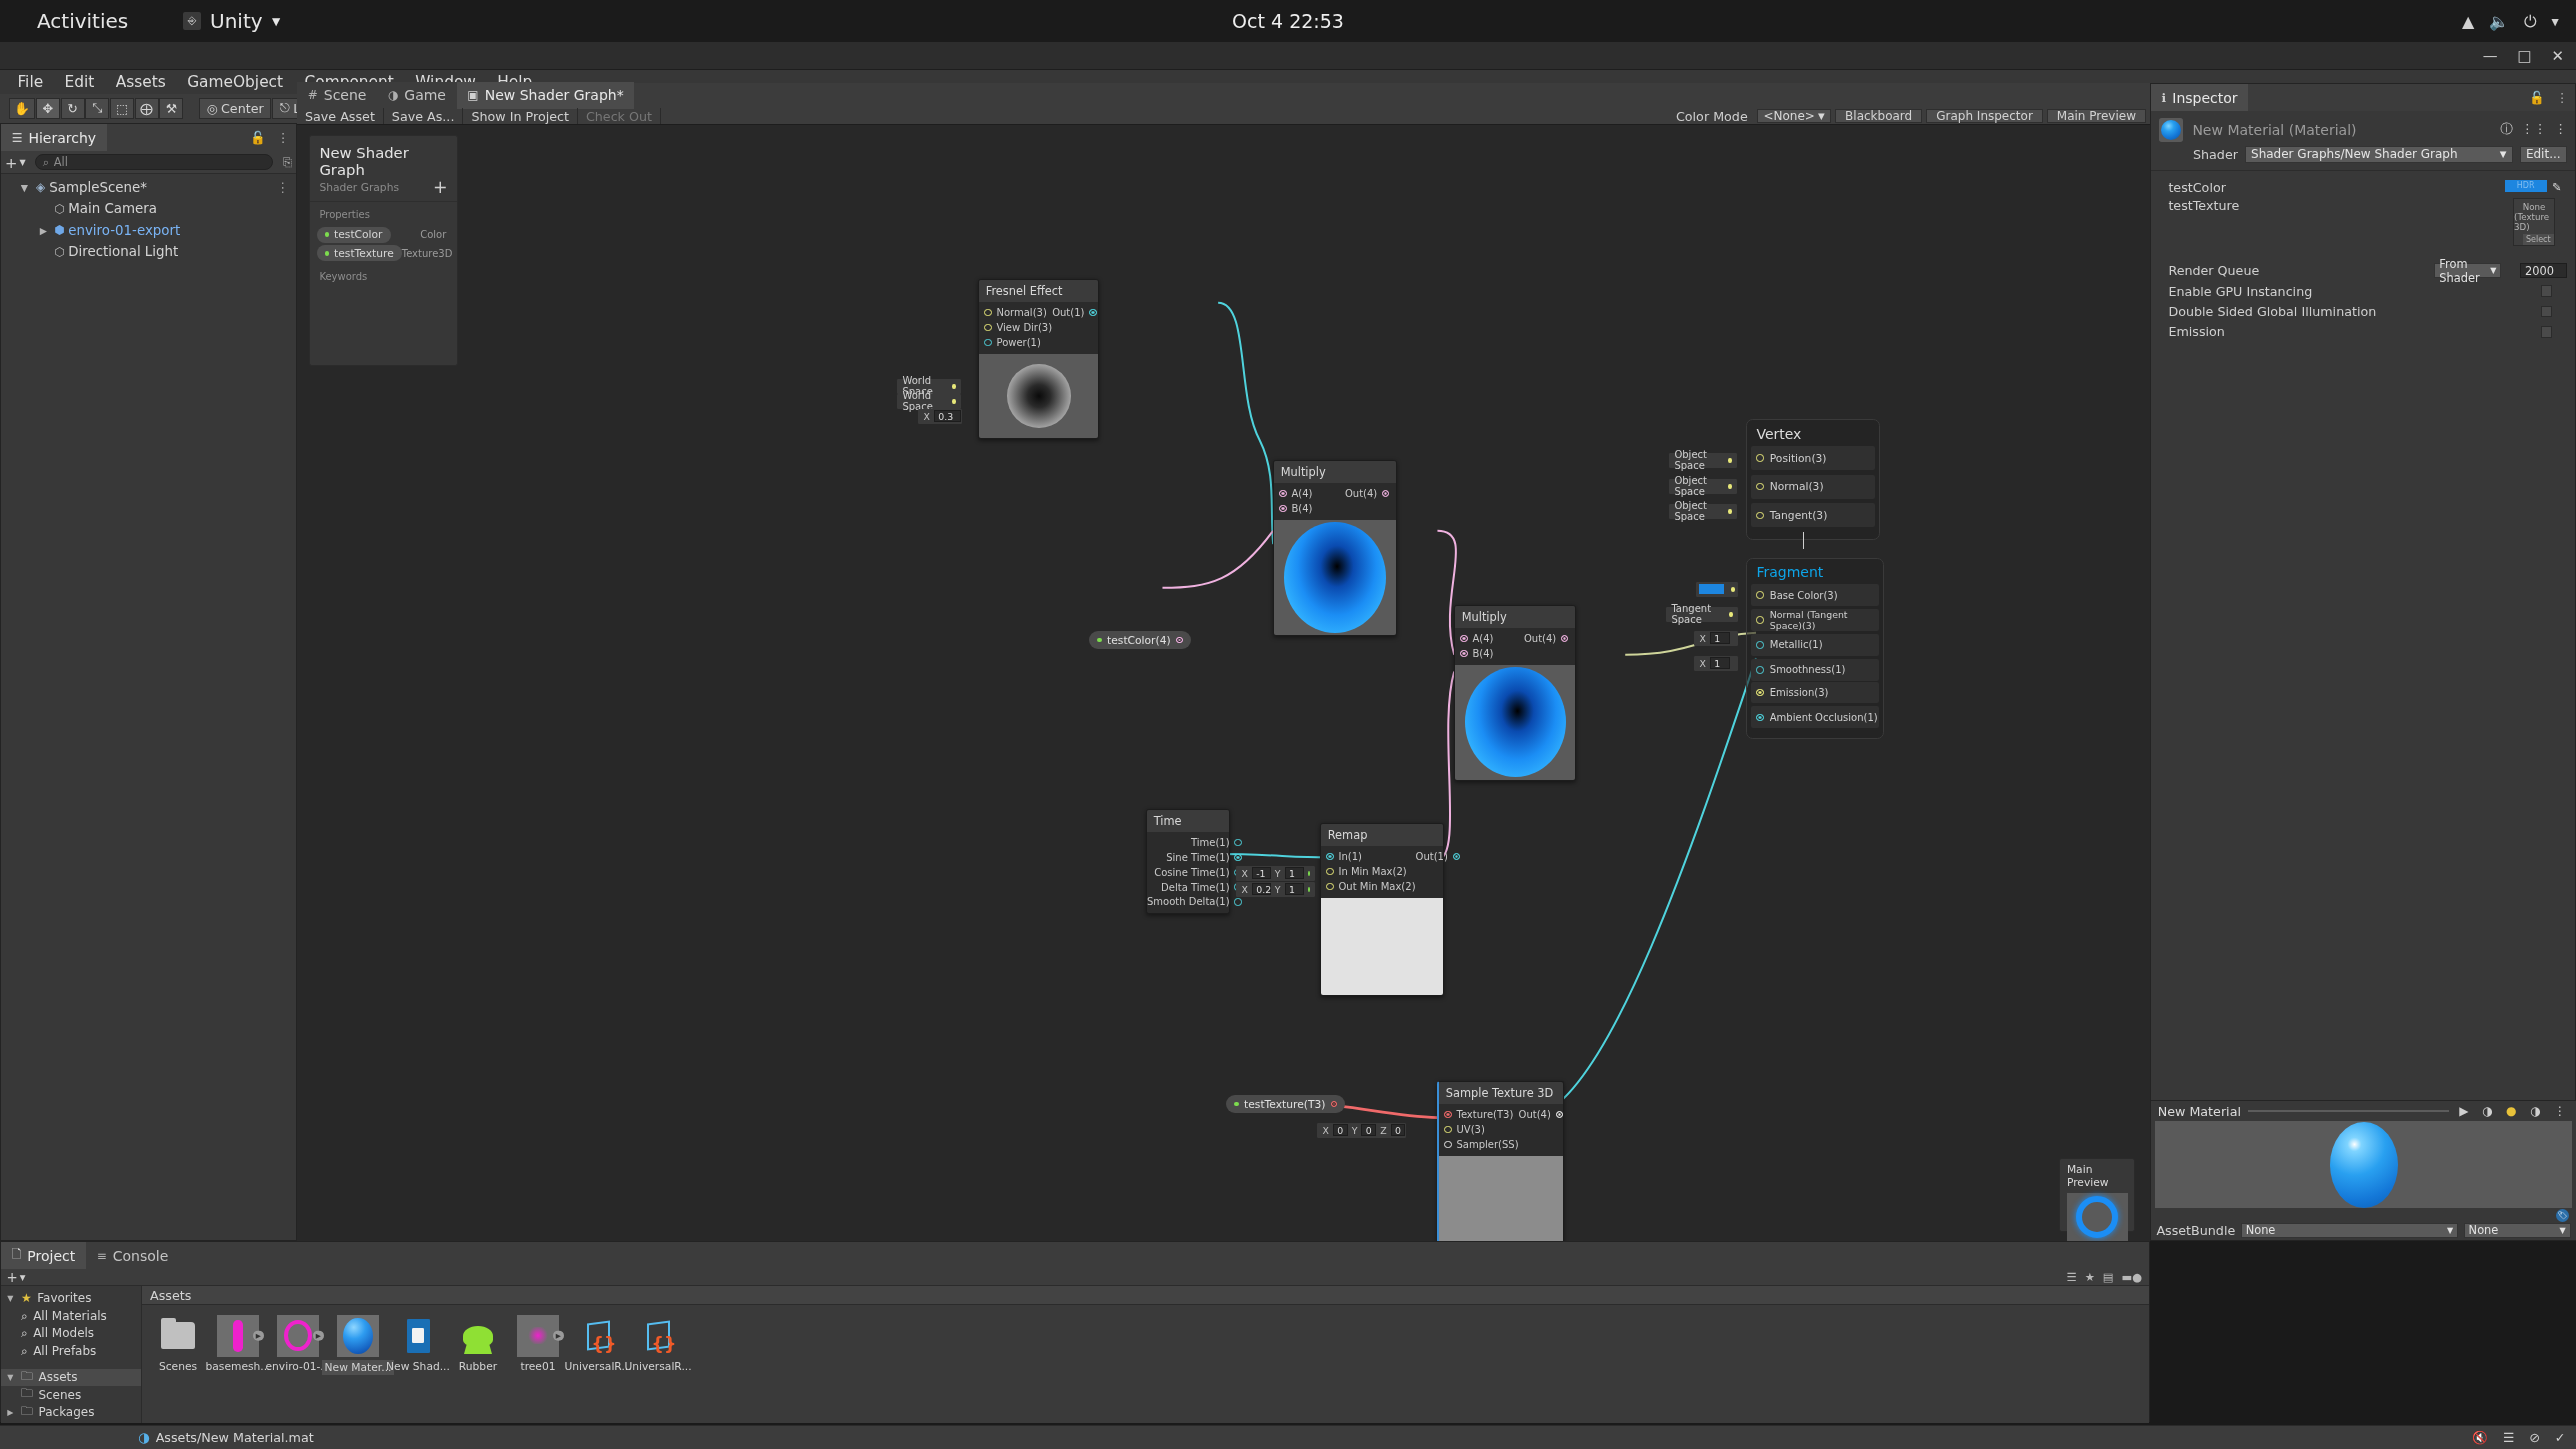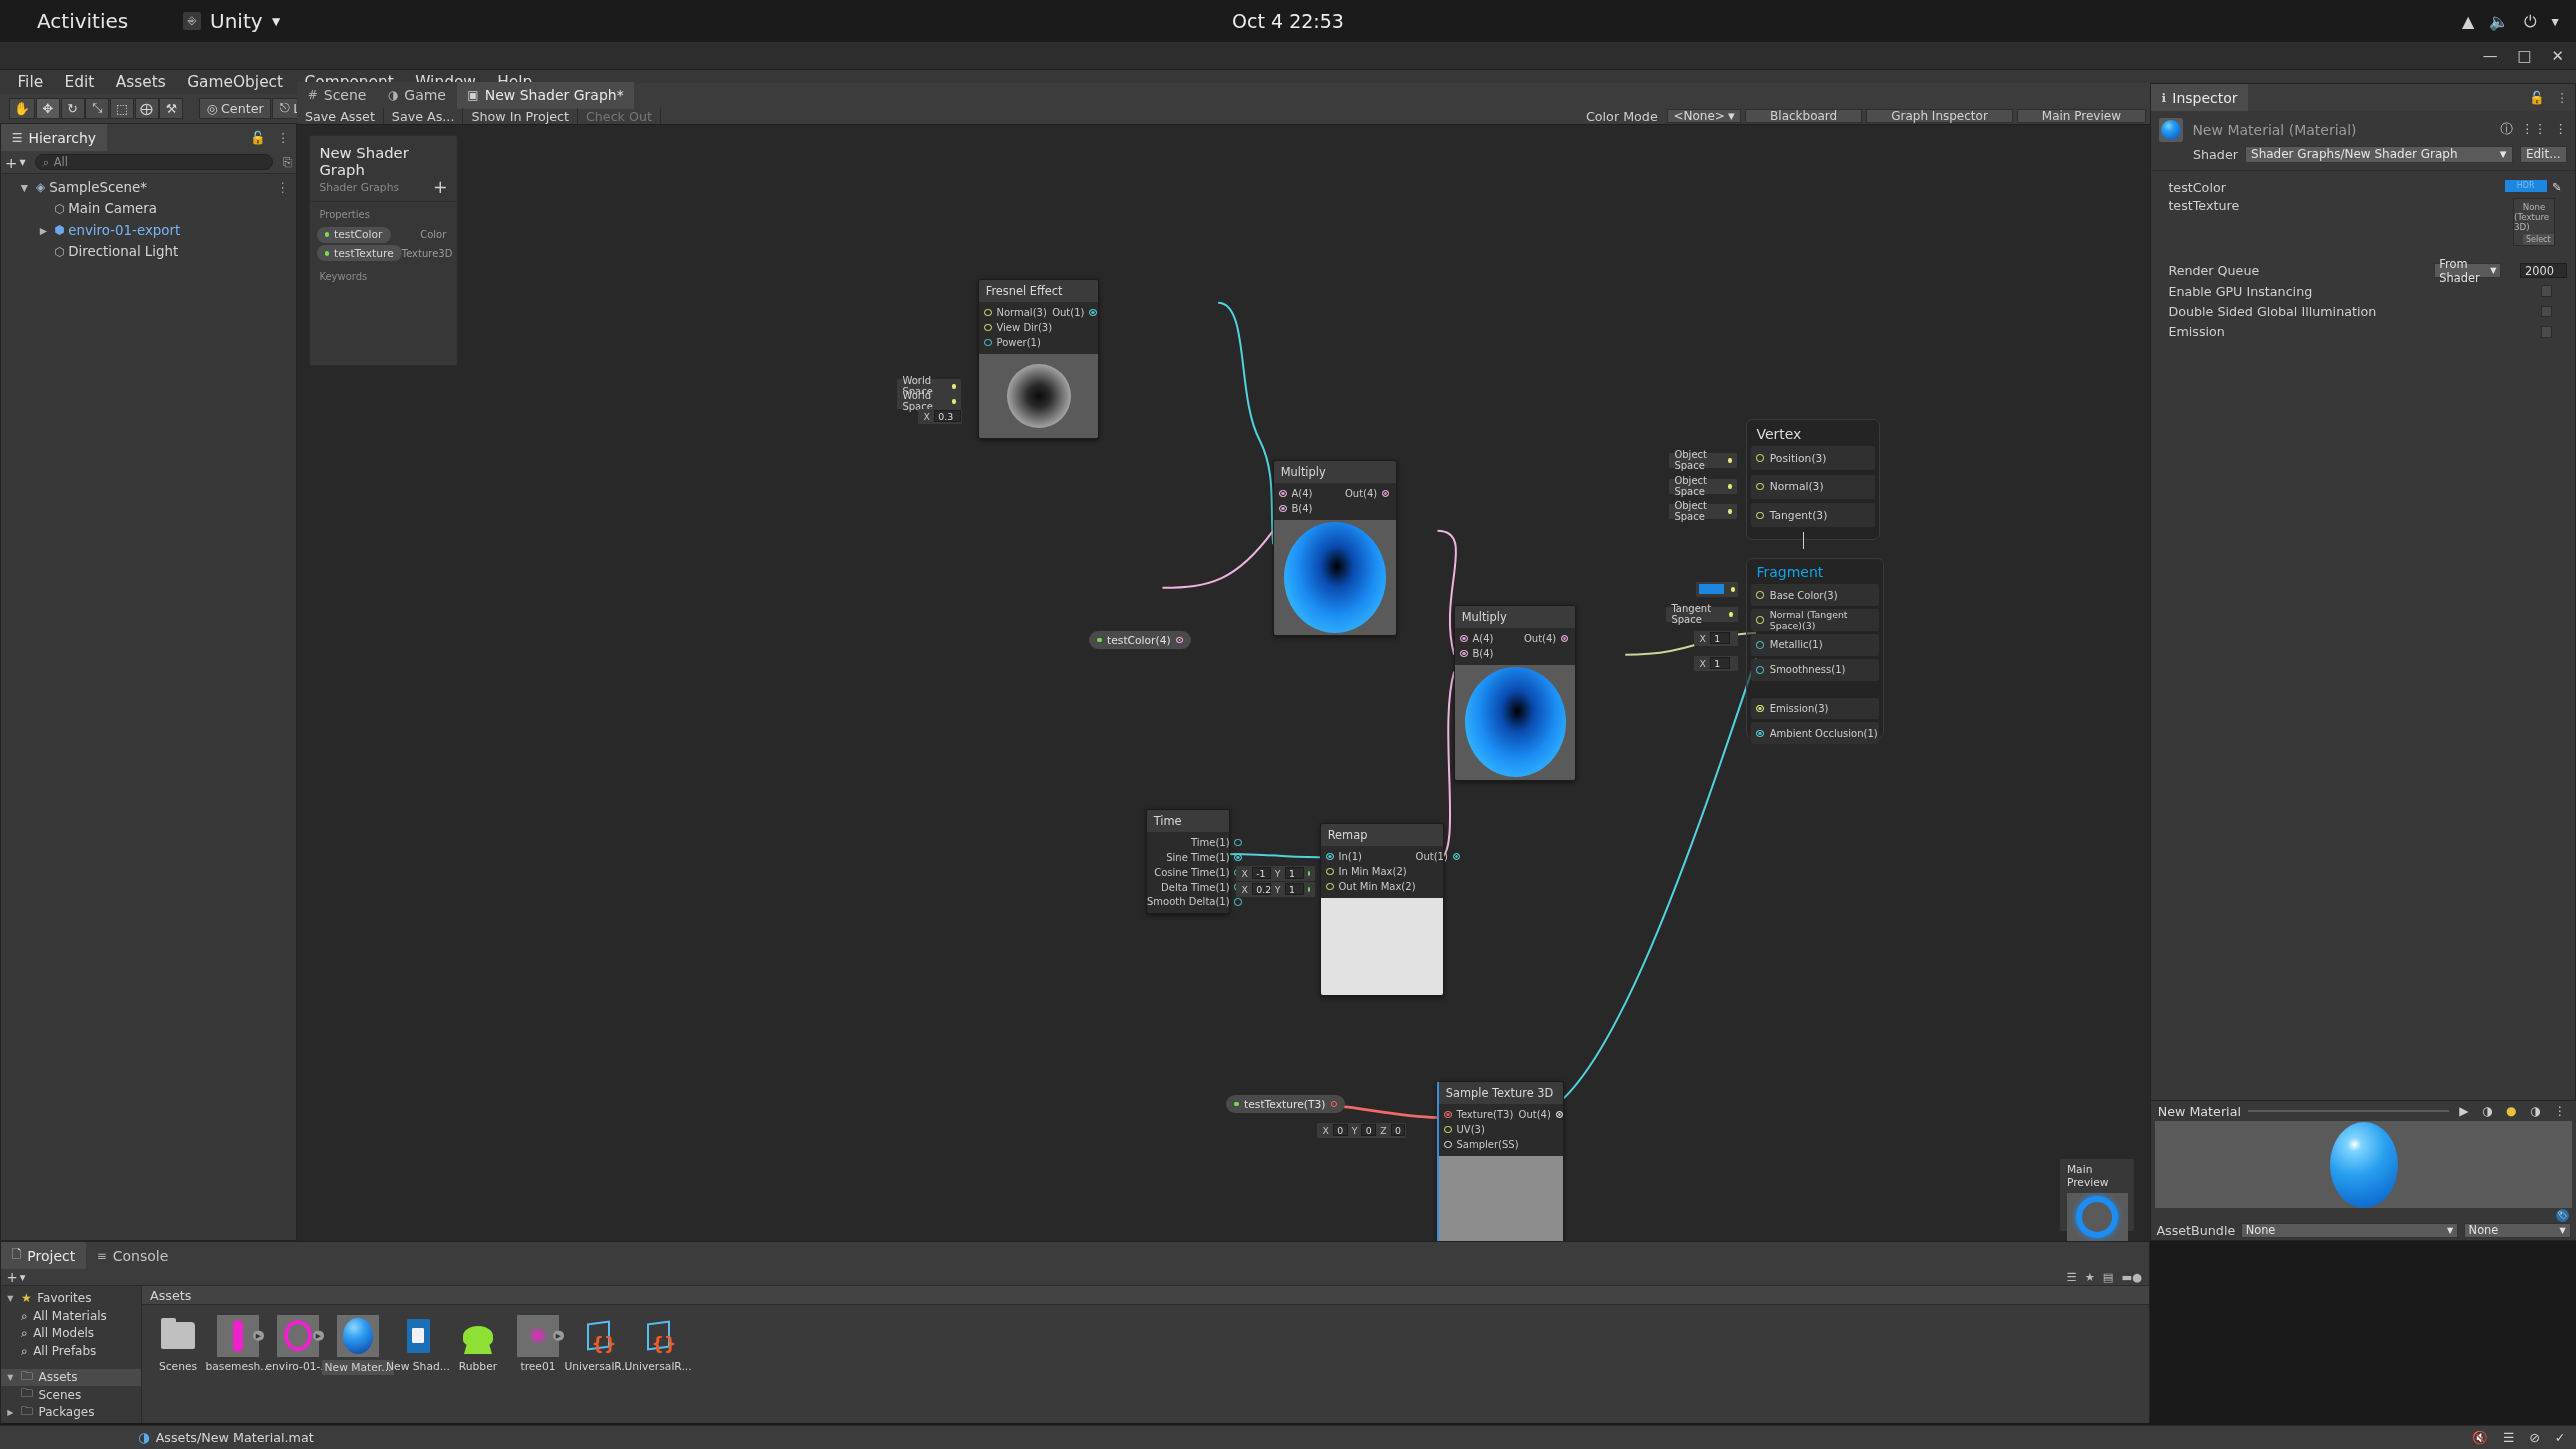--- a/index.html
+++ b/index.html
@@ -80,21 +80,21 @@
     border-bottom:0.7px solid #1d1d1d;}
   .sgt-btn { font-size:12.7px; color:#d0d0d0; padding:0 8px; height:16px;
     display:flex; align-items:center; border-right:0.7px solid #2a2a2a;}
   .sgt-btn.dim { color:#767676; }
   #sg-toolbar-right { position:absolute; right:4px; display:flex; align-items:center; gap:4px; height:16px;}
   #sg-toolbar-right .lab { font-size:12.7px; color:#cfcfcf; padding:0 5.4px;}
   #sg-colormode { height:14.8px; background:#505050; border:0.7px solid #2e2e2e; font-size:12px;
     color:#d8d8d8; display:flex; align-items:center; justify-content:space-between;
     width:74px; padding:0 5.4px;}
   .sg-toggle { height:14.8px; background:#4d4d4d; border:0.7px solid #2e2e2e; font-size:12px;
-    color:#d2d2d2; display:flex; align-items:center; padding:0 24px;}
+    color:#d2d2d2; display:flex; align-items:center; padding:0 9px;}
 
   #sg-canvas { position:absolute; left:0; top:42px; width:1853px; height:1116px;
     background:#282828; overflow:hidden;padding-left:20px; }
 
   
   #blackboard { position:absolute; left:12px; top:10px; width:149px; height:231px;
     background:#3b3b3bcc; border:0.7px solid #2b2b2b; border-radius:2.7px; }
   #bb-title { font-size:14.8px; color:#e3e3e3; padding:8px 9.4px 2.7px; }
   #bb-sub { font-size:10.7px; color:#8a8a8a; padding:0 9.4px 6.7px; display:flex;
     justify-content:space-between; align-items:center; border-bottom:0.7px solid #2e2e2e;}
@@ -683,21 +683,21 @@
           <span style="font-size:10px;color:#cfcfcf">Base Color(3)</span>
         </div>
         <div style="background:#303030;border-radius:2px;height:21.5px;display:flex;align-items:center;gap:6px;padding-left:5.4px;margin-bottom:3.4px">
           <span class="dot"></span>
           <span style="font-size:9.4px;color:#cfcfcf">Normal (Tangent Space)(3)</span>
         </div>
         <div style="background:#303030;border-radius:2px;height:21.5px;display:flex;align-items:center;gap:6px;padding-left:5.4px;margin-bottom:3.4px">
           <span class="dot cy"></span>
           <span style="font-size:10px;color:#cfcfcf">Metallic(1)</span>
         </div>
-        <div style="background:#303030;border-radius:2px;height:21.5px;display:flex;align-items:center;gap:6px;padding-left:5.4px;margin-bottom:17px">
+        <div style="background:#303030;border-radius:2px;height:21.5px;display:flex;align-items:center;gap:6px;padding-left:5.4px;margin-bottom:1px">
           <span class="dot cy"></span>
           <span style="font-size:10px;color:#cfcfcf">Smoothness(1)</span>
         </div>
         <div style="background:#303030;border-radius:2px;height:21.5px;display:flex;align-items:center;gap:6px;padding-left:5.4px;margin-bottom:3.4px">
           <span class="dot filled"></span>
           <span style="font-size:10px;color:#cfcfcf">Emission(3)</span>
         </div>
         <div style="background:#303030;border-radius:2px;height:21.5px;display:flex;align-items:center;gap:6px;padding-left:5.4px">
           <span class="dot cy filled"></span>
           <span style="font-size:10px;color:#cfcfcf">Ambient Occlusion(1)</span>

